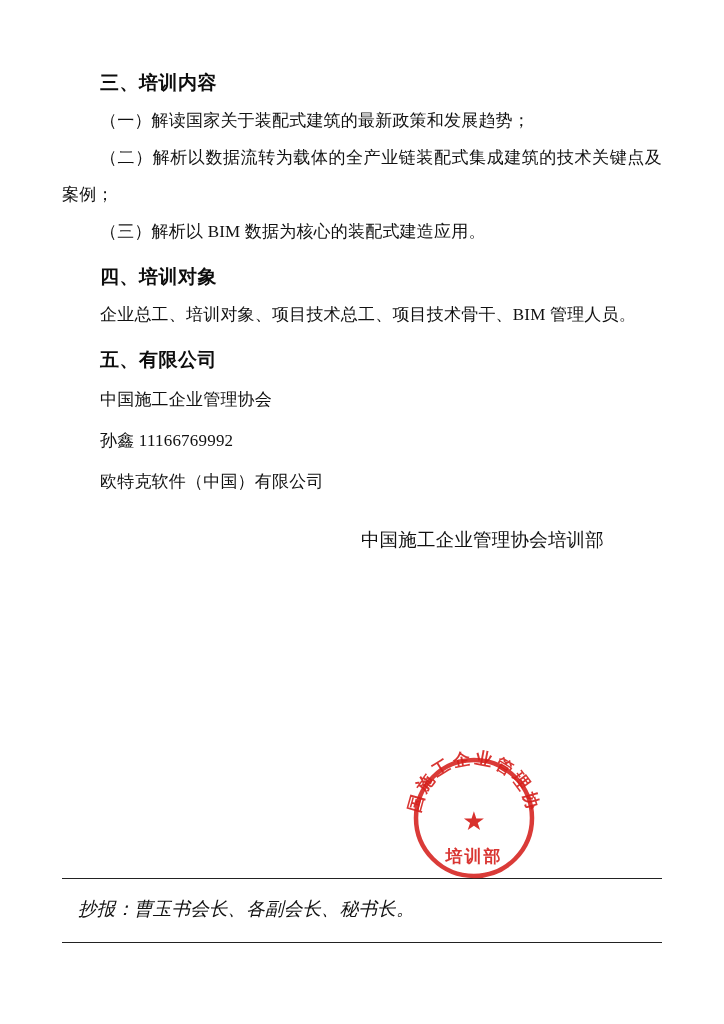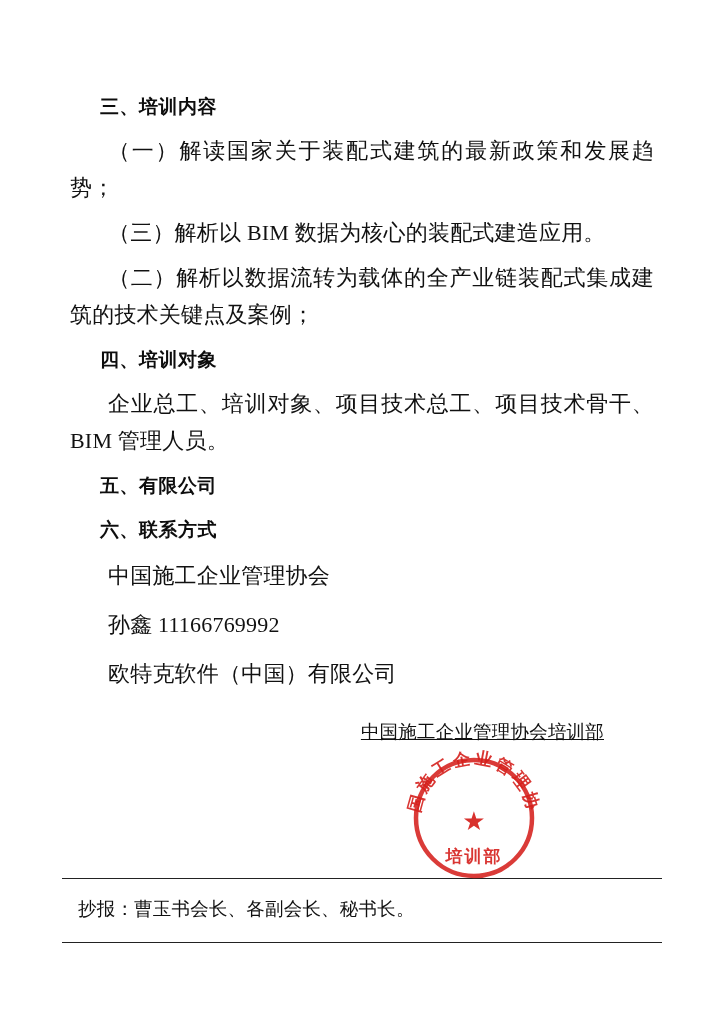--- a/index.html
+++ b/index.html
@@ -13,58 +13,57 @@
     font-family: "Liberation Serif", serif;
     color: #111111;
     position: relative;
     overflow: hidden;
   }
   .page {
     position: relative;
     width: 724px;
     height: 1024px;
     box-sizing: border-box;
-    padding: 80px 62px 0 62px;
+    padding: 56px 62px 0 62px;
   }
   .doc-body {
     position: relative;
     z-index: 2;
   }
   .heading {
     font-family: "Liberation Sans", sans-serif;
     font-weight: bold;
     font-size: 19px;
     line-height: 34px;
     margin: 10px 0 2px 0;
     text-indent: 38px;
     letter-spacing: 0.5px;
     color: #0d0d0d;
   }
   .para {
-    font-size: 22px;
+    font-size: 17px;
     line-height: 37px;
     text-align: justify;
     text-justify: inter-ideograph;
-    margin: 8px;
+    margin: 0;
     text-indent: 38px;
     letter-spacing: 0.2px;
     color: #111111;
   }
   .para.contact {
     text-indent: 38px;
     line-height: 41px;
   }
   .para.nofill {
     text-align: left;
   }
   .signature-block {
     margin-top: 18px;
     text-align: right;
     padding-right: 58px;
-    text-decoration: underline;
   }
   .signature-line {
     font-size: 18.5px;
     line-height: 40px;
     letter-spacing: 0.2px;
     color: #111111;
   }
   .footer-sep {
     position: absolute;
     left: 62px;
@@ -79,20 +78,21 @@
     top: 942px;
     border-top: 1.6px solid #222;
   }
   .footer-text {
     position: absolute;
     left: 78px;
     top: 896px;
     font-size: 18.5px;
     letter-spacing: 0.2px;
     color: #111111;
+    font-style: italic;
   }
   
   .seal {
     position: absolute;
     left: 398px;
     top: 742px;
     width: 152px;
     height: 152px;
     z-index: 5;
     pointer-events: none;
@@ -101,29 +101,28 @@
 </style>
 </head>
 <body>
 
 <div class="page">
 
   <div class="doc-body">
 
     <div class="heading">三、培训内容</div>
     <p class="para">（一）解读国家关于装配式建筑的最新政策和发展趋势；</p>
+    <p class="para">（二）解析以数据流转为载体的全产业链装配式集成建筑的技术关键点及案例；</p>
     <p class="para nofill">（三）解析以 BIM 数据为核心的装配式建造应用。</p>
-    <p class="para">（二）解析以数据流转为载体的全产业链装配式集成建筑的技术关键点及案例；</p>
 
     <div class="heading">四、培训对象</div>
     <p class="para">企业总工、培训对象、项目技术总工、项目技术骨干、BIM 管理人员。</p>
 
     <div class="heading">五、有限公司</div>
 
-    <div class="heading">六、联系方式</div>
     <p class="para contact nofill">中国施工企业管理协会</p>
     <p class="para contact nofill">孙鑫 11166769992</p>
     <p class="para contact nofill">欧特克软件（中国）有限公司</p>
 
     <div class="signature-block">
       <div class="signature-line">中国施工企业管理协会培训部</div>
     </div>
   </div>
 
   <div class="seal">

